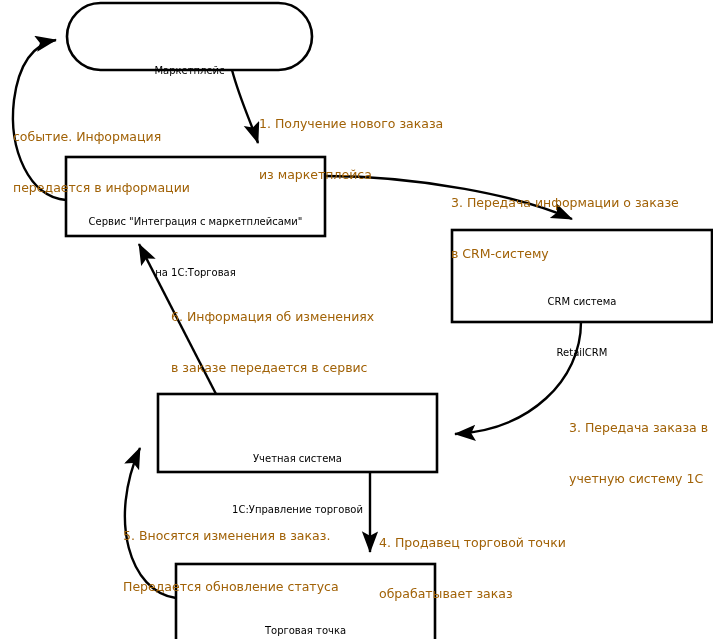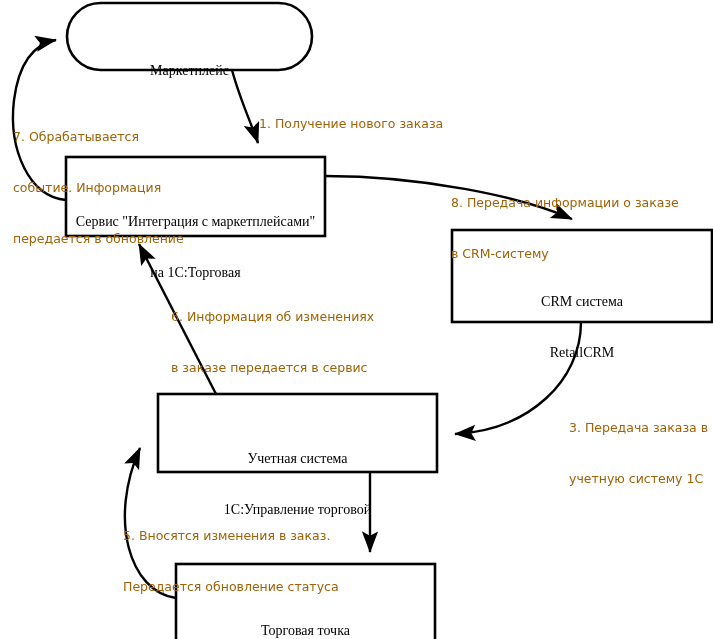--- a/index.html
+++ b/index.html
@@ -23,26 +23,25 @@
   svg.diagram-svg {
     position: absolute;
     left: 0;
     top: 0;
     width: 713px;
     height: 639px;
   }
   .node-label {
     position: absolute;
     text-align: center;
-    font-size: 14px;
+    font-size: 10px;
     line-height: 17px;
     color: #000000;
     white-space: pre;
     pointer-events: none;
-    font-family: Liberation Serif, serif;
   }
   .edge-label {
     position: absolute;
     font-size: 12.5px;
     line-height: 17px;
     color: #a16207;
     white-space: pre;
     text-align: left;
   }
 </style>
@@ -101,42 +100,46 @@
     <div>Учетная система</div>
     <div>1С:Управление торговой</div>
   </div>
 
   <div class="node-label" style="left:176px; top:588px; width:259px;">
     <div>Торговая точка</div>
   </div>
 
   <div class="edge-label" style="left:259px; top:81px; width:190px;">
     <div>1. Получение нового заказа</div>
+    <div>из маркетплейса</div>
   </div>
 
   <div class="edge-label" style="left:451px; top:160px; width:230px;">
-    <div>8. Передача информации о заказе</div>
+    <div>3. Передача информации о заказе</div>
     <div>в CRM-систему</div>
   </div>
 
   <div class="edge-label" style="left:569px; top:385px; width:150px;">
     <div>3. Передача заказа в</div>
     <div>учетную систему 1С</div>
   </div>
 
+  <div class="edge-label" style="left:379px; top:500px; width:190px;">
+    <div>4. Продавец торговой точки</div>
+    <div>обрабатывает заказ</div>
+  </div>
 
   <div class="edge-label" style="left:123px; top:493px; width:215px;">
     <div>5. Вносятся изменения в заказ.</div>
     <div>Передается обновление статуса</div>
   </div>
 
   <div class="edge-label" style="left:171px; top:274px; width:200px;">
     <div>6. Информация об изменениях</div>
     <div>в заказе передается в сервис</div>
   </div>
 
   <div class="edge-label" style="left:13px; top:94px; width:190px;">
-    <div>7. Обрабатывается</div>
     <div>событие. Информация</div>
-    <div>передается в обновление</div>
+    <div>передается в информации</div>
   </div>
 
 </div>
 
 </body></html>

